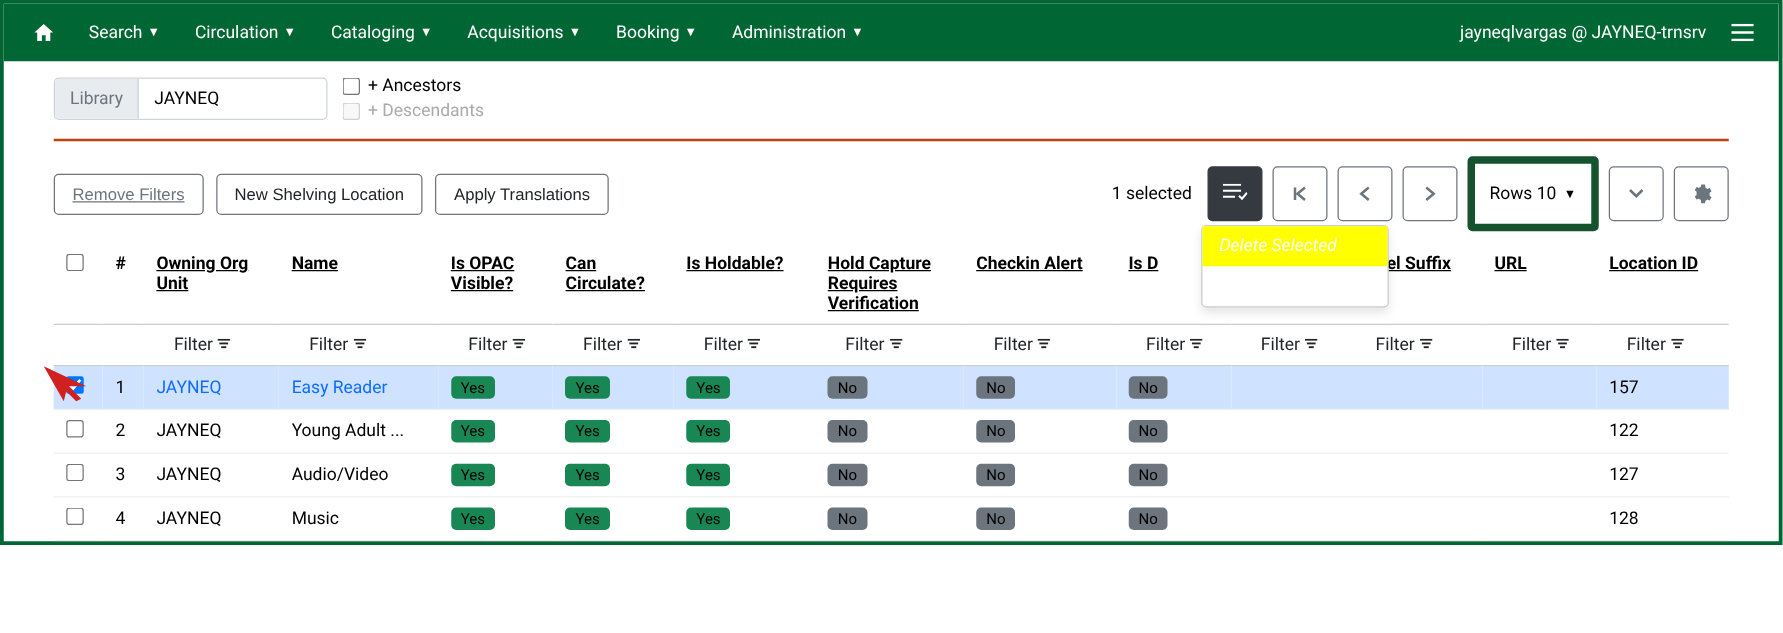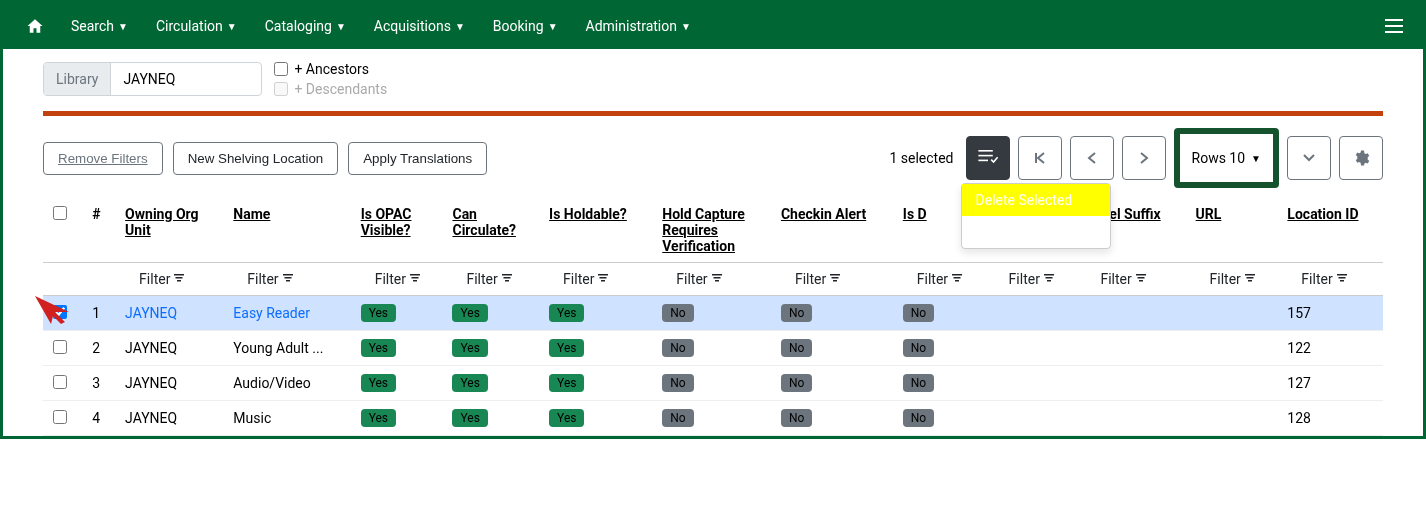--- a/index.html
+++ b/index.html
@@ -5,36 +5,36 @@
 * { box-sizing: border-box; margin: 0; padding: 0; }
 body { font-family: -apple-system, BlinkMacSystemFont, "Segoe UI", Roboto, sans-serif; font-size: 14px; background: #fff; border: 3px solid #006633; }
 .navbar { background: #006633; color: #fff; display: flex; align-items: center; padding: 0 10px; height: 46px; }
 .navbar .home { padding: 0 12px; font-size: 18px; cursor: pointer; }
 .navbar .nav-item { padding: 0 14px; cursor: pointer; display: flex; align-items: center; gap: 4px; height: 100%; }
 .navbar .spacer { flex: 1; }
 .navbar .user { padding: 0 10px; }
 .navbar .hamburger { padding: 0 10px; font-size: 18px; cursor: pointer; }
 .content { padding: 12px 40px 0 40px; }
 .page-title { background: #cfe2ff; color: #0d6efd; text-align: center; padding: 14px; font-size: 20px; font-weight: 400; border-radius: 4px; margin-bottom: 16px; }
-.config-row { display: flex; align-items: center; gap: 12px; padding-bottom: 14px; border-bottom: 5px solid #c2410c; margin-bottom: 12px; }
+.config-row { display: flex; align-items: center; gap: 12px; padding-bottom: 14px; border-bottom: 2px solid #c2410c; margin-bottom: 12px; }
 .lib-group { display: flex; border: 1px solid #ced4da; border-radius: 4px; overflow: hidden; }
 .lib-group .lbl { background: #e9ecef; color: #6c757d; padding: 8px 12px; border-right: 1px solid #ced4da; }
 .lib-group .val { padding: 8px 12px; min-width: 150px; }
 .checks { display: flex; flex-direction: column; gap: 4px; }
 .checks label { display: flex; align-items: center; gap: 6px; }
 .checks .disabled { color: #aaa; }
 .action-row { display: flex; align-items: center; gap: 10px; margin-bottom: 10px; }
 .btn { border: 1px solid #6c757d; background: #fff; padding: 8px 14px; border-radius: 4px; cursor: pointer; color: #212529; }
 .btn.muted { color: #6c757d; text-decoration: underline; }
 .right-tools { margin-left: auto; display: flex; align-items: center; gap: 8px; }
 .selected-txt { margin-right: 4px; }
 .icon-btn { width: 44px; height: 44px; border: 1px solid #6c757d; border-radius: 4px; background: #fff; display: flex; align-items: center; justify-content: center; cursor: pointer; }
 .icon-btn.active { background: #343a40; color: #fff; border-color: #343a40; position: relative; }
 .rows-btn { border: 6px solid #14532d; border-radius: 4px; background: #fff; padding: 0 12px; height: 60px; display: flex; align-items: center; gap: 6px; cursor: pointer; }
-.dropdown-menu { position: absolute; top: 46px; left: -6px; background: #fff; border: 1px solid #ccc; border-radius: 4px; box-shadow: 0 4px 8px rgba(0,0,0,0.1); min-width: 150px; z-index: 10; }
+.dropdown-menu { position: absolute; top: 46px; left: -6px; background: #fff; border: 1px solid #ccc; border-radius: 4px; box-shadow: 0 4px 8px rgba(0,0,0,0.1); min-width: 150px; z-index: 10; font-style: italic; }
 .dropdown-menu .ditem { padding: 8px 14px; cursor: pointer; }
 .dropdown-menu .ditem.highlight { background: #ffff00; }
 .grid-wrap { position: relative; }
 .grid { width: 100%; border-collapse: collapse; }
 .grid th { text-align: left; font-weight: 700; text-decoration: underline; padding: 8px 10px; vertical-align: top; white-space: nowrap; border-bottom: 1px solid #ccc; }
 .grid th.nou { text-decoration: none; }
 .grid td { padding: 8px 10px; border-bottom: 1px solid #eee; }
 .grid .filter-row td { border-bottom: 1px solid #ccc; color: #212529; font-weight: 400; }
 .filter-cell { display: inline-flex; align-items: center; gap: 4px; cursor: pointer; margin-left: 14px; }
 .grid tr.selected td { background: #cfe2ff; }
@@ -58,20 +58,21 @@
   </div>
   <div id="nav-items-host" style="display: flex; height: 100%;">
       <div class="nav-item">Search <span class="caret">▼</span></div>
       <div class="nav-item">Circulation <span class="caret">▼</span></div>
       <div class="nav-item">Cataloging <span class="caret">▼</span></div>
       <div class="nav-item">Acquisitions <span class="caret">▼</span></div>
       <div class="nav-item">Booking <span class="caret">▼</span></div>
       <div class="nav-item">Administration <span class="caret">▼</span></div>
     </div>
   <div class="spacer"></div>
+  <div class="user">jayneqlvargas @ JAYNEQ-trnsrv</div>
   <div class="hamburger">
     <svg width="18" height="14" viewBox="0 0 18 14" fill="#fff">
         <rect width="18" height="2"></rect>
         <rect y="6" width="18" height="2"></rect>
         <rect y="12" width="18" height="2"></rect>
       </svg>
   </div>
 </div>
 
 <div class="content">

